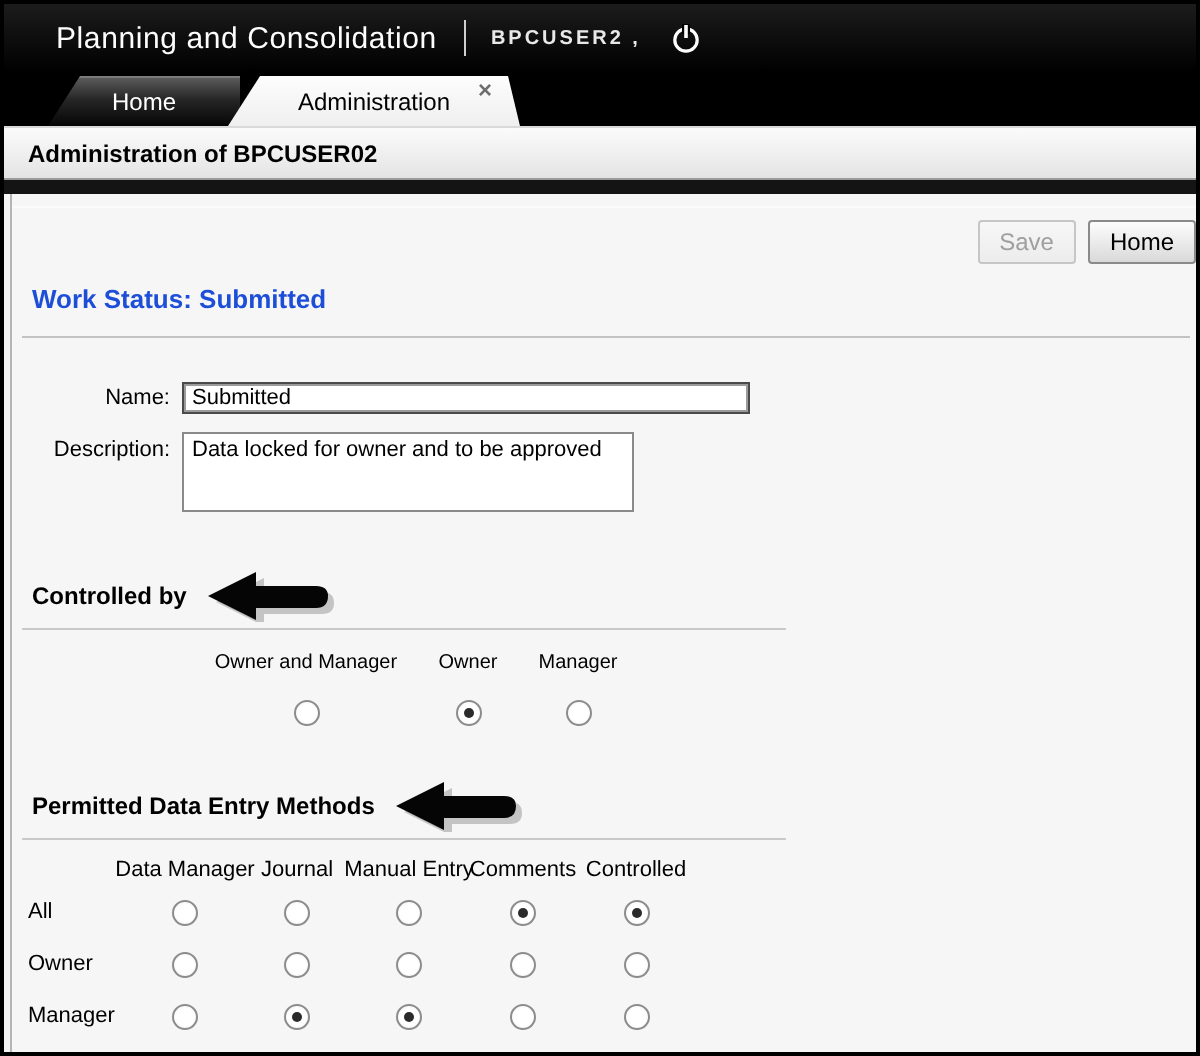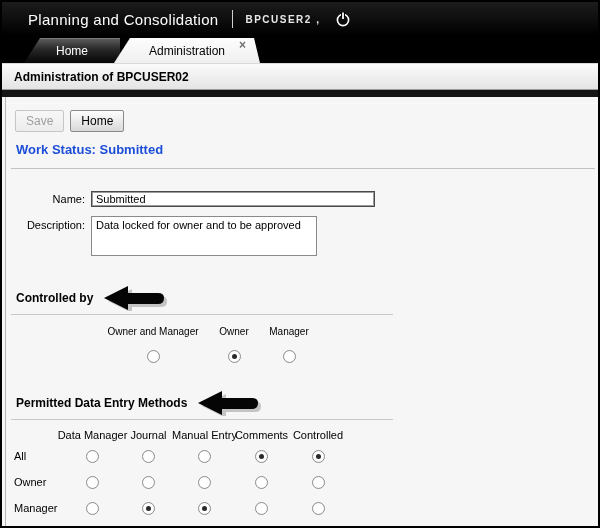--- a/index.html
+++ b/index.html
@@ -47,20 +47,21 @@
     height: 26px; background: linear-gradient(#fbfbfb, #e4e4e4);
     display: flex; align-items: center; padding-left: 12px;
     border-bottom: 1px solid #9a9a9a;
   }
   .admin-band-title { font-size: 12px; font-weight: bold; color: #000; }
   .dark-strip { height: 7px; background: #141414; }
   
   .toolbar {
     padding: 6px 0 6px 9px; background: #f6f6f6; display: flex; gap: 6px;
     border-top: 1px solid #fbfbfb;
+    justify-content: flex-end;
   }
   .btn {
     font-family: "Liberation Sans", sans-serif; font-size: 12px;
     height: 22px; padding: 0 10px; border-radius: 2px; cursor: pointer;
   }
   .btn-disabled {
     color: #9f9f9f; background: linear-gradient(#f7f7f7, #ececec);
     border: 1px solid #c6c6c6; cursor: default;
   }
   .btn-normal {

